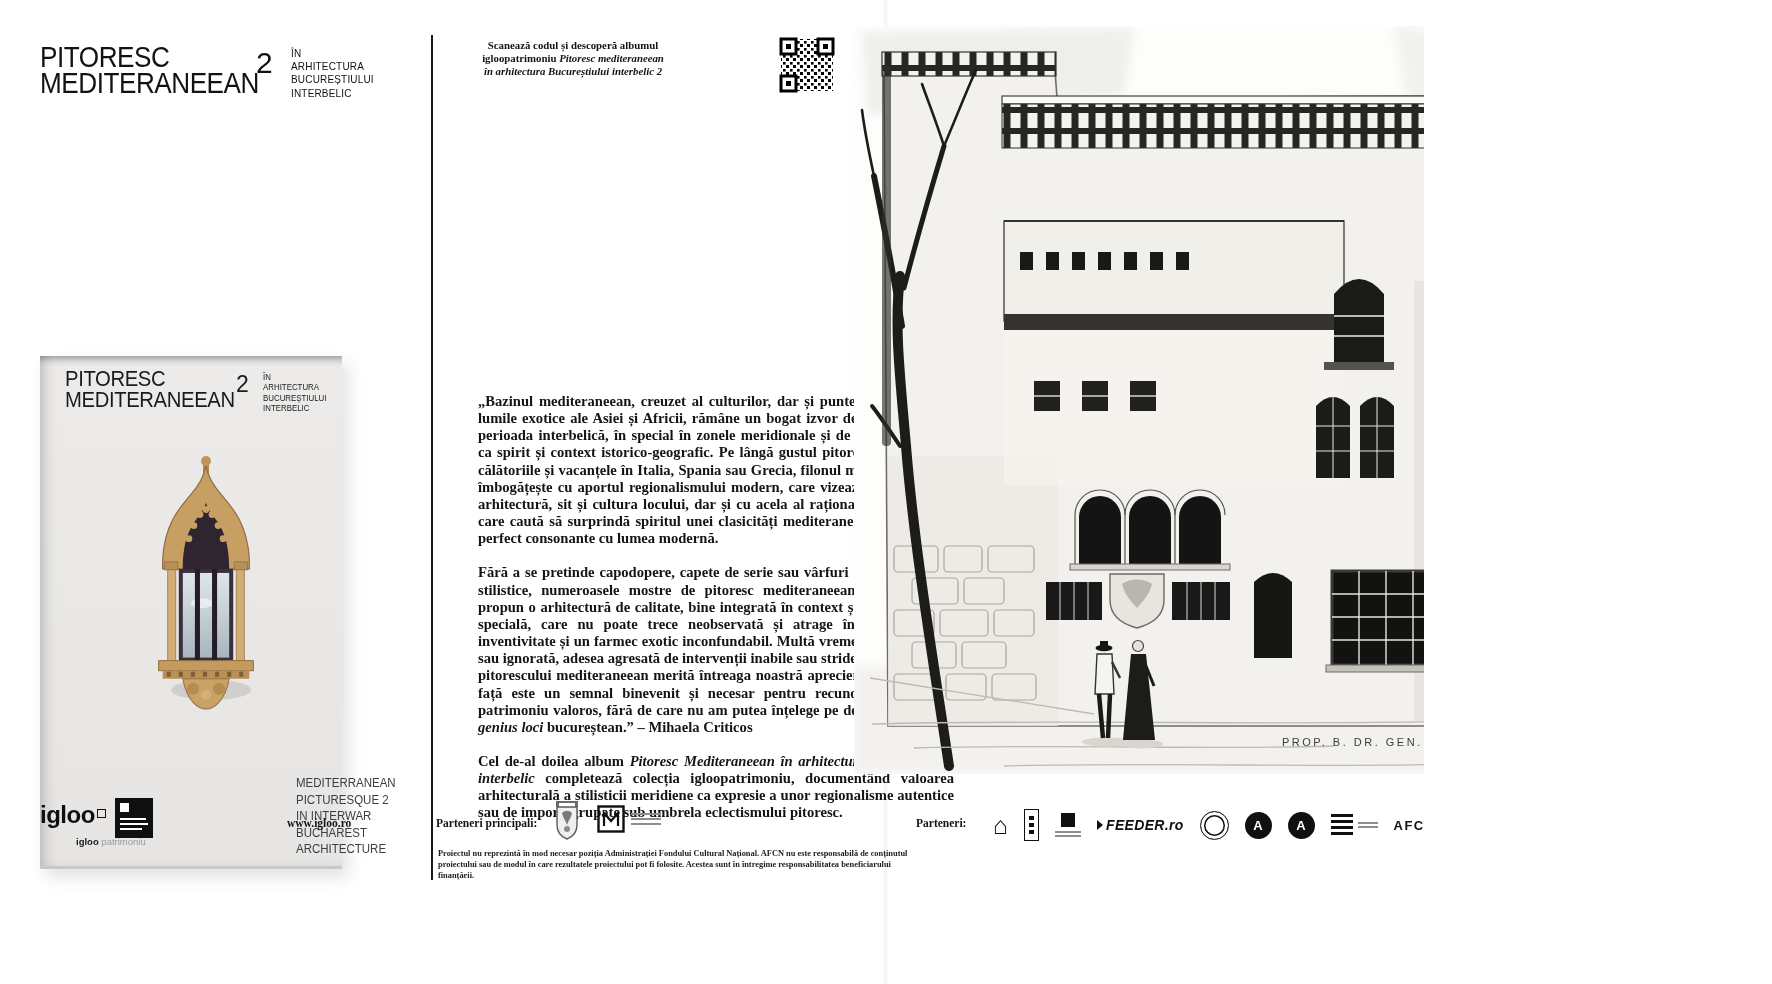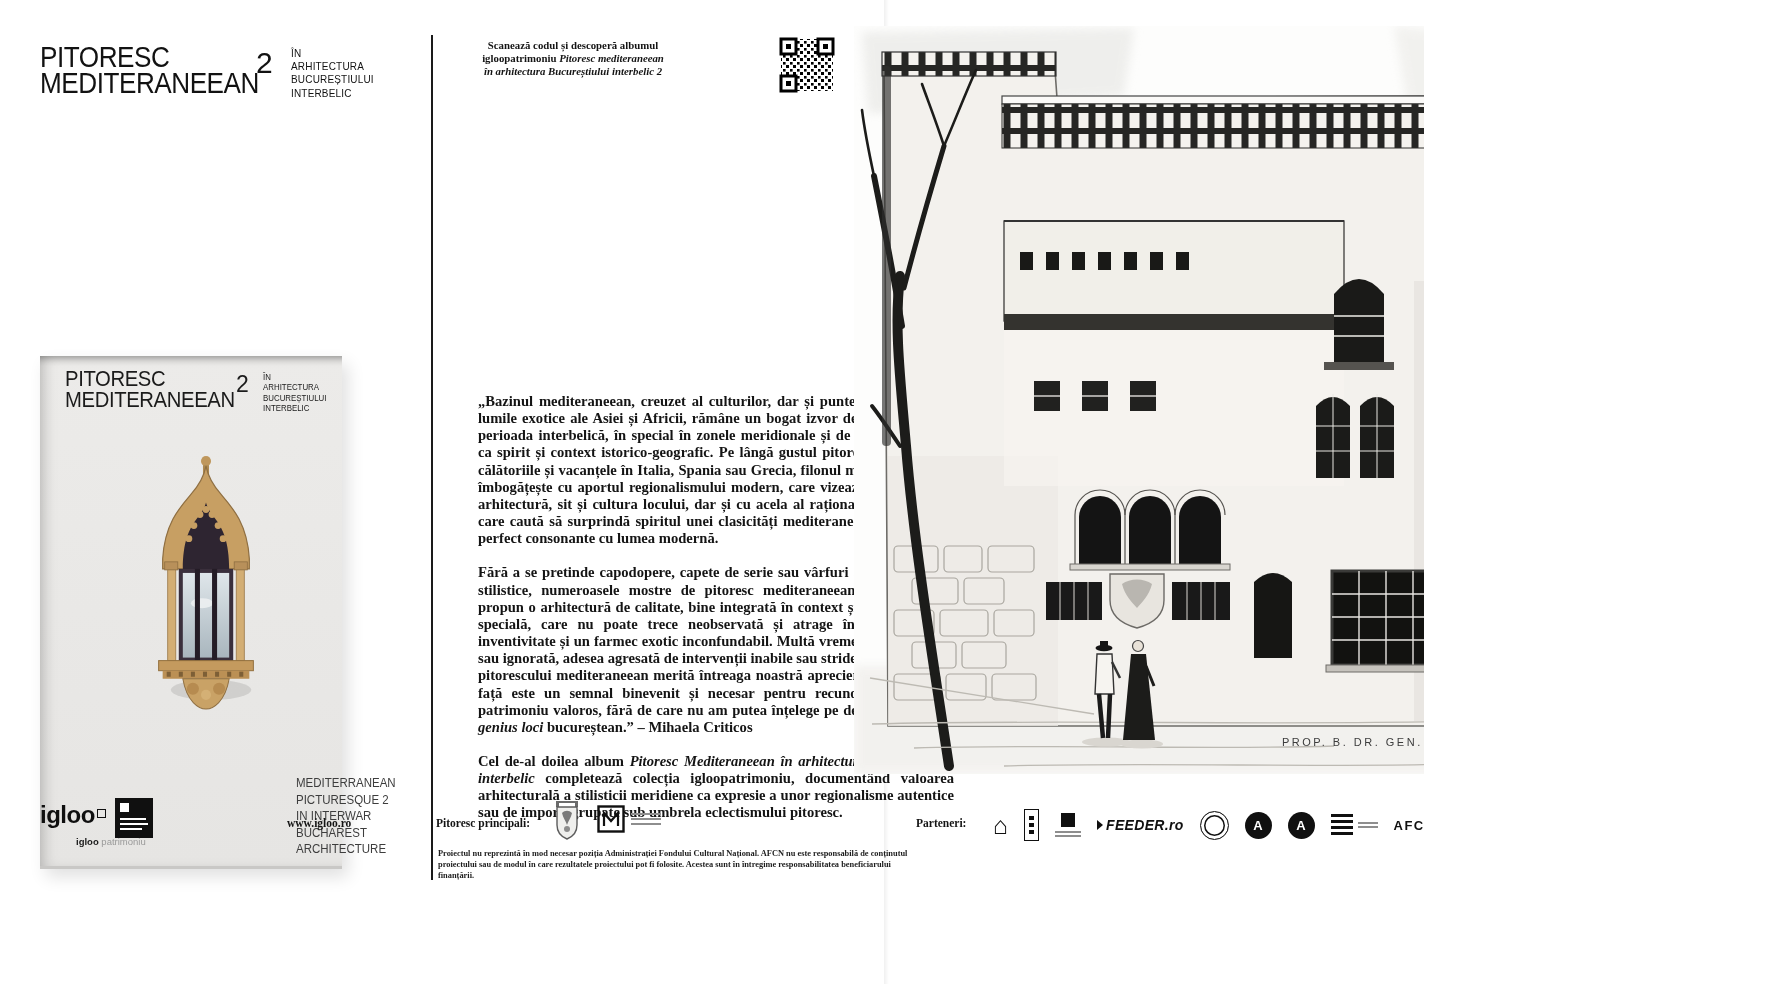--- a/index.html
+++ b/index.html
@@ -218,21 +218,21 @@
 
   <div class="abs afcn">
     <span class="w1"></span>
     <span class="ln" style="top:20px;width:26px;"></span>
     <span class="ln" style="top:25px;width:28px;"></span>
     <span class="ln" style="top:30px;width:22px;"></span>
   </div>
 
   <div class="abs website" style="left:287px;top:817px;">www.igloo.ro</div>
 
-  <div class="abs f-label" style="left:436px;top:817px;">Pitoresc principali:</div>
+  <div class="abs f-label" style="left:436px;top:817px;">Parteneri principali:</div>
 
   <div class="abs" style="left:552px;top:799px;">
     <svg width="30" height="42" viewBox="0 0 30 42">
       <path d="M4,2 L26,2 L26,8 L23,8 L23,4 L7,4 L7,8 L4,8 Z" fill="#6b6b6b"></path>
       <path d="M5,8 L25,8 L25,26 C25,34 20,38 15,40 C10,38 5,34 5,26 Z" fill="#efefed" stroke="#5c5c5c" stroke-width="1.4"></path>
       <path d="M10,14 C13,11 17,11 20,14 C19,19 16,22 15,26 C14,22 11,19 10,14 Z" fill="#7a7a7a"></path>
       <circle cx="15" cy="30" r="3" fill="#8c8c8c"></circle>
     </svg>
   </div>
   <div class="abs" style="left:597px;top:805px;display:flex;gap:6px;align-items:center;">

